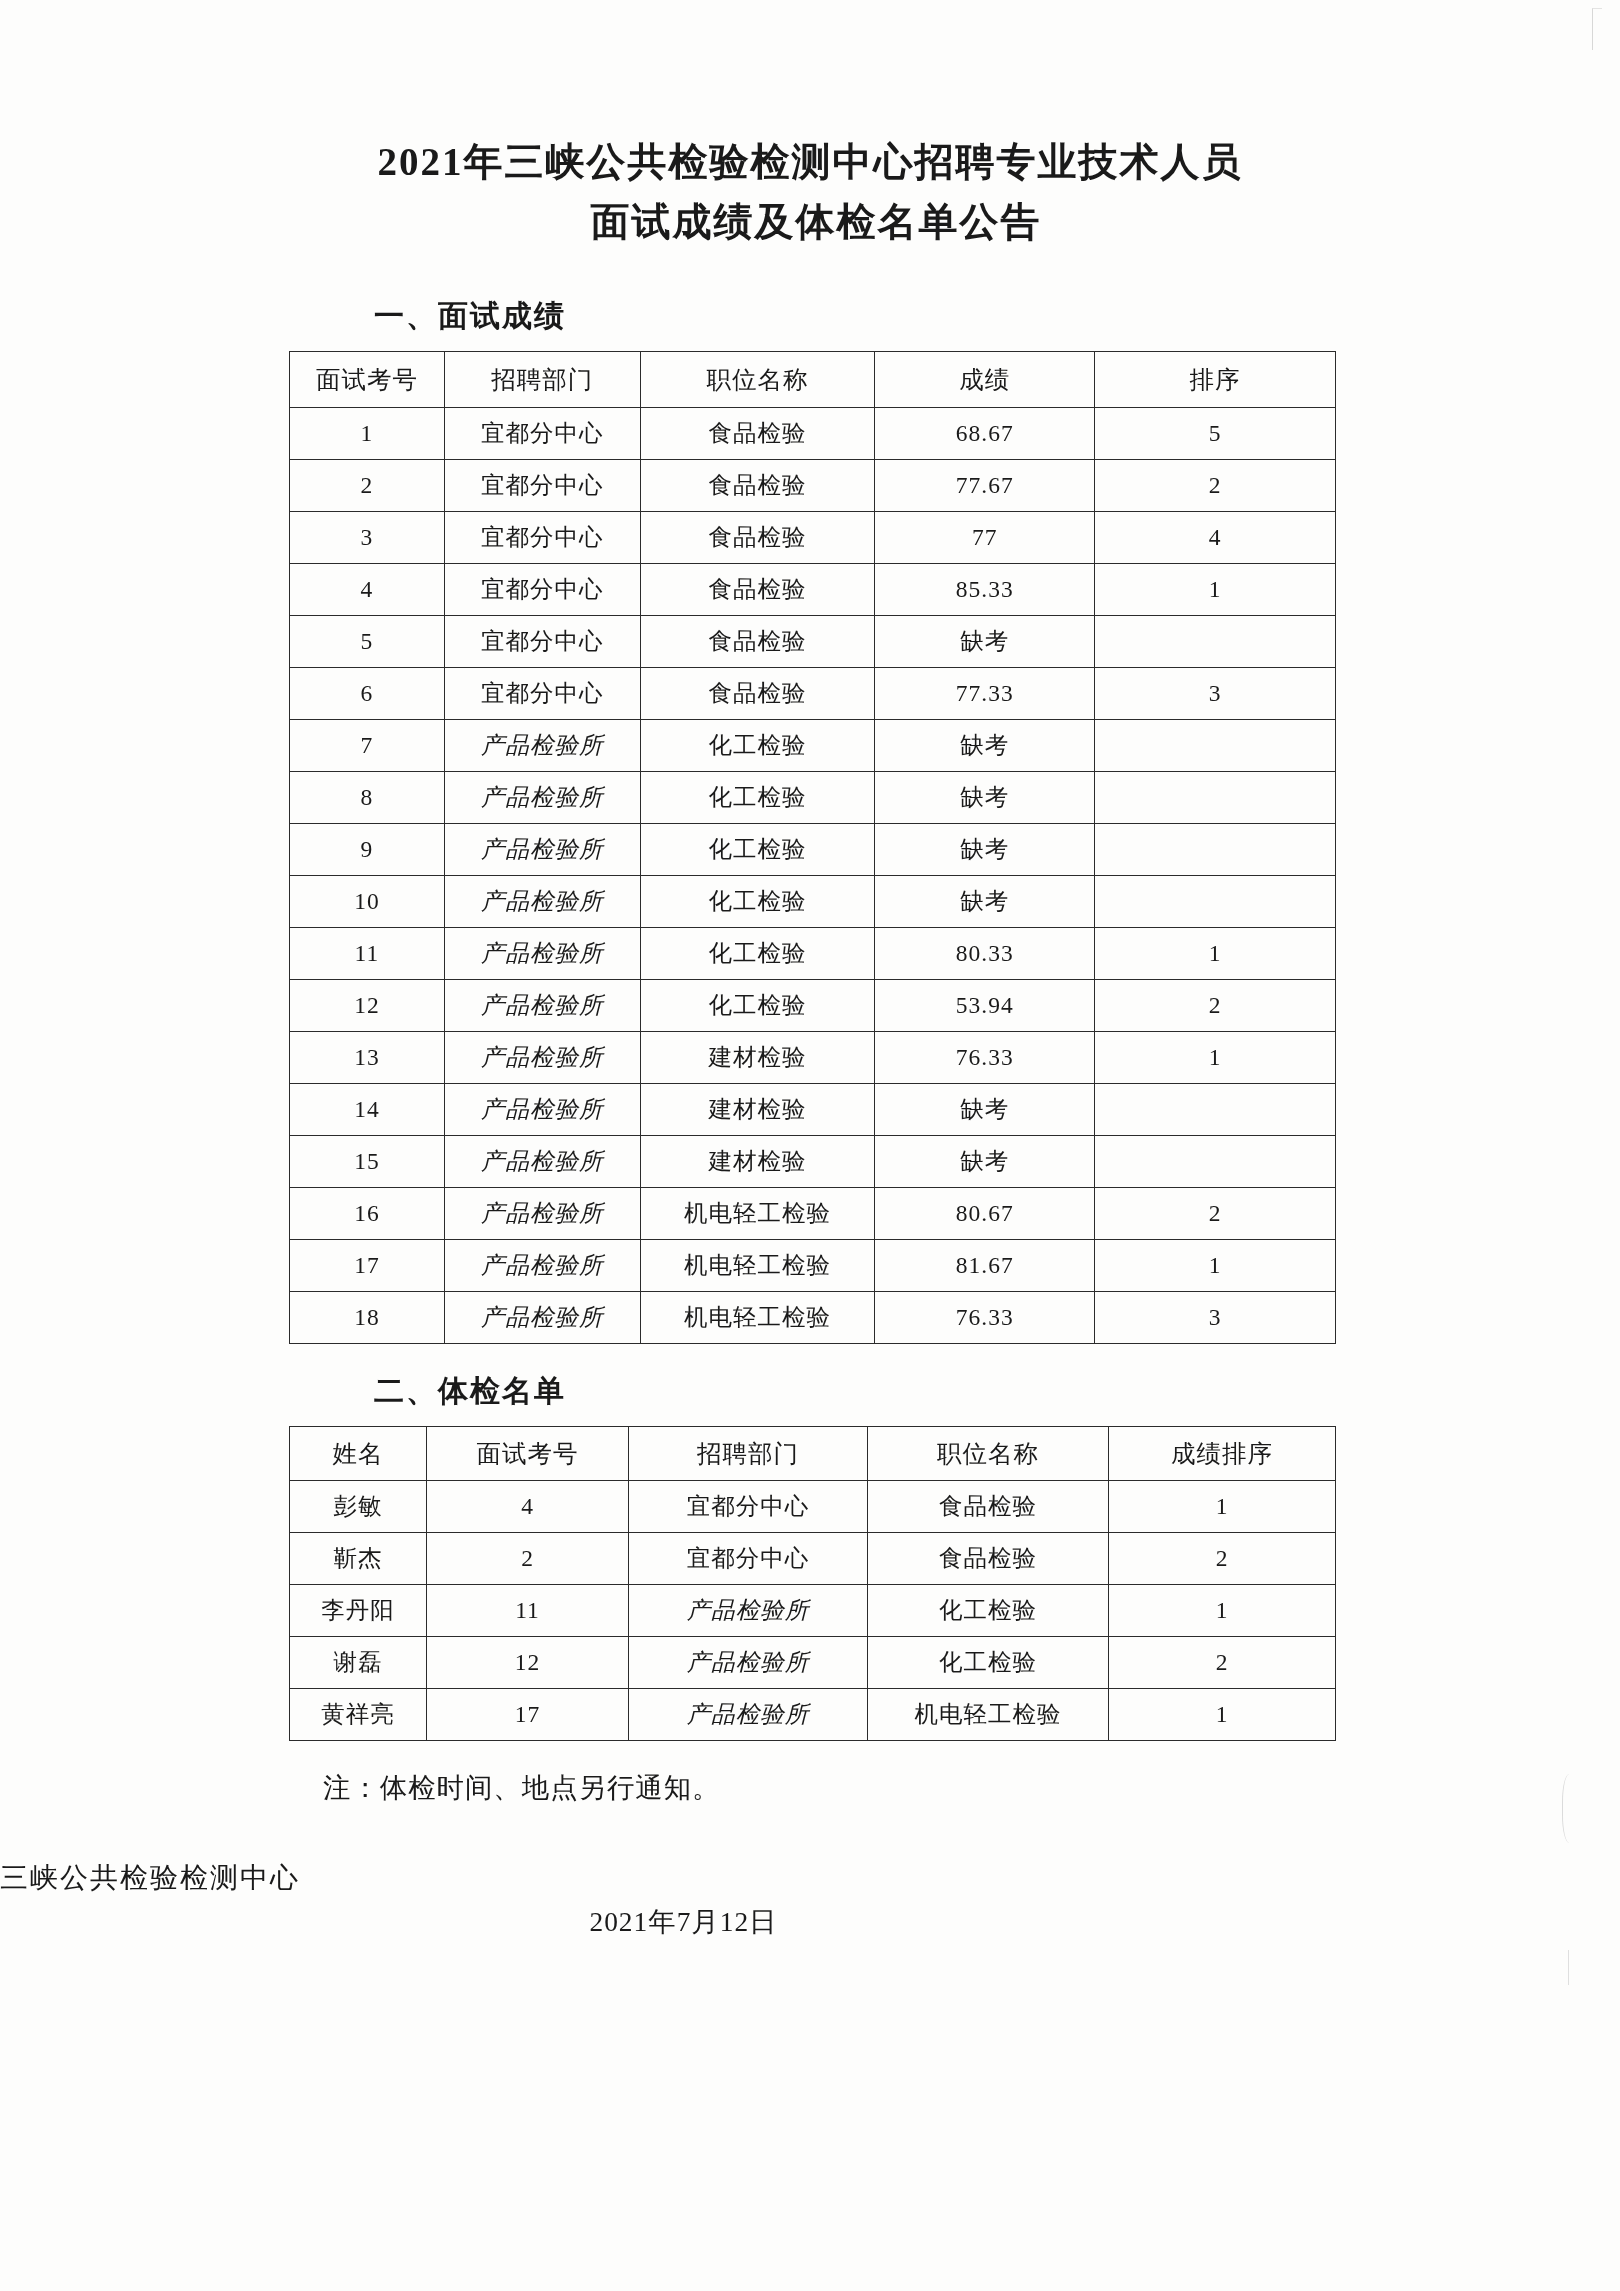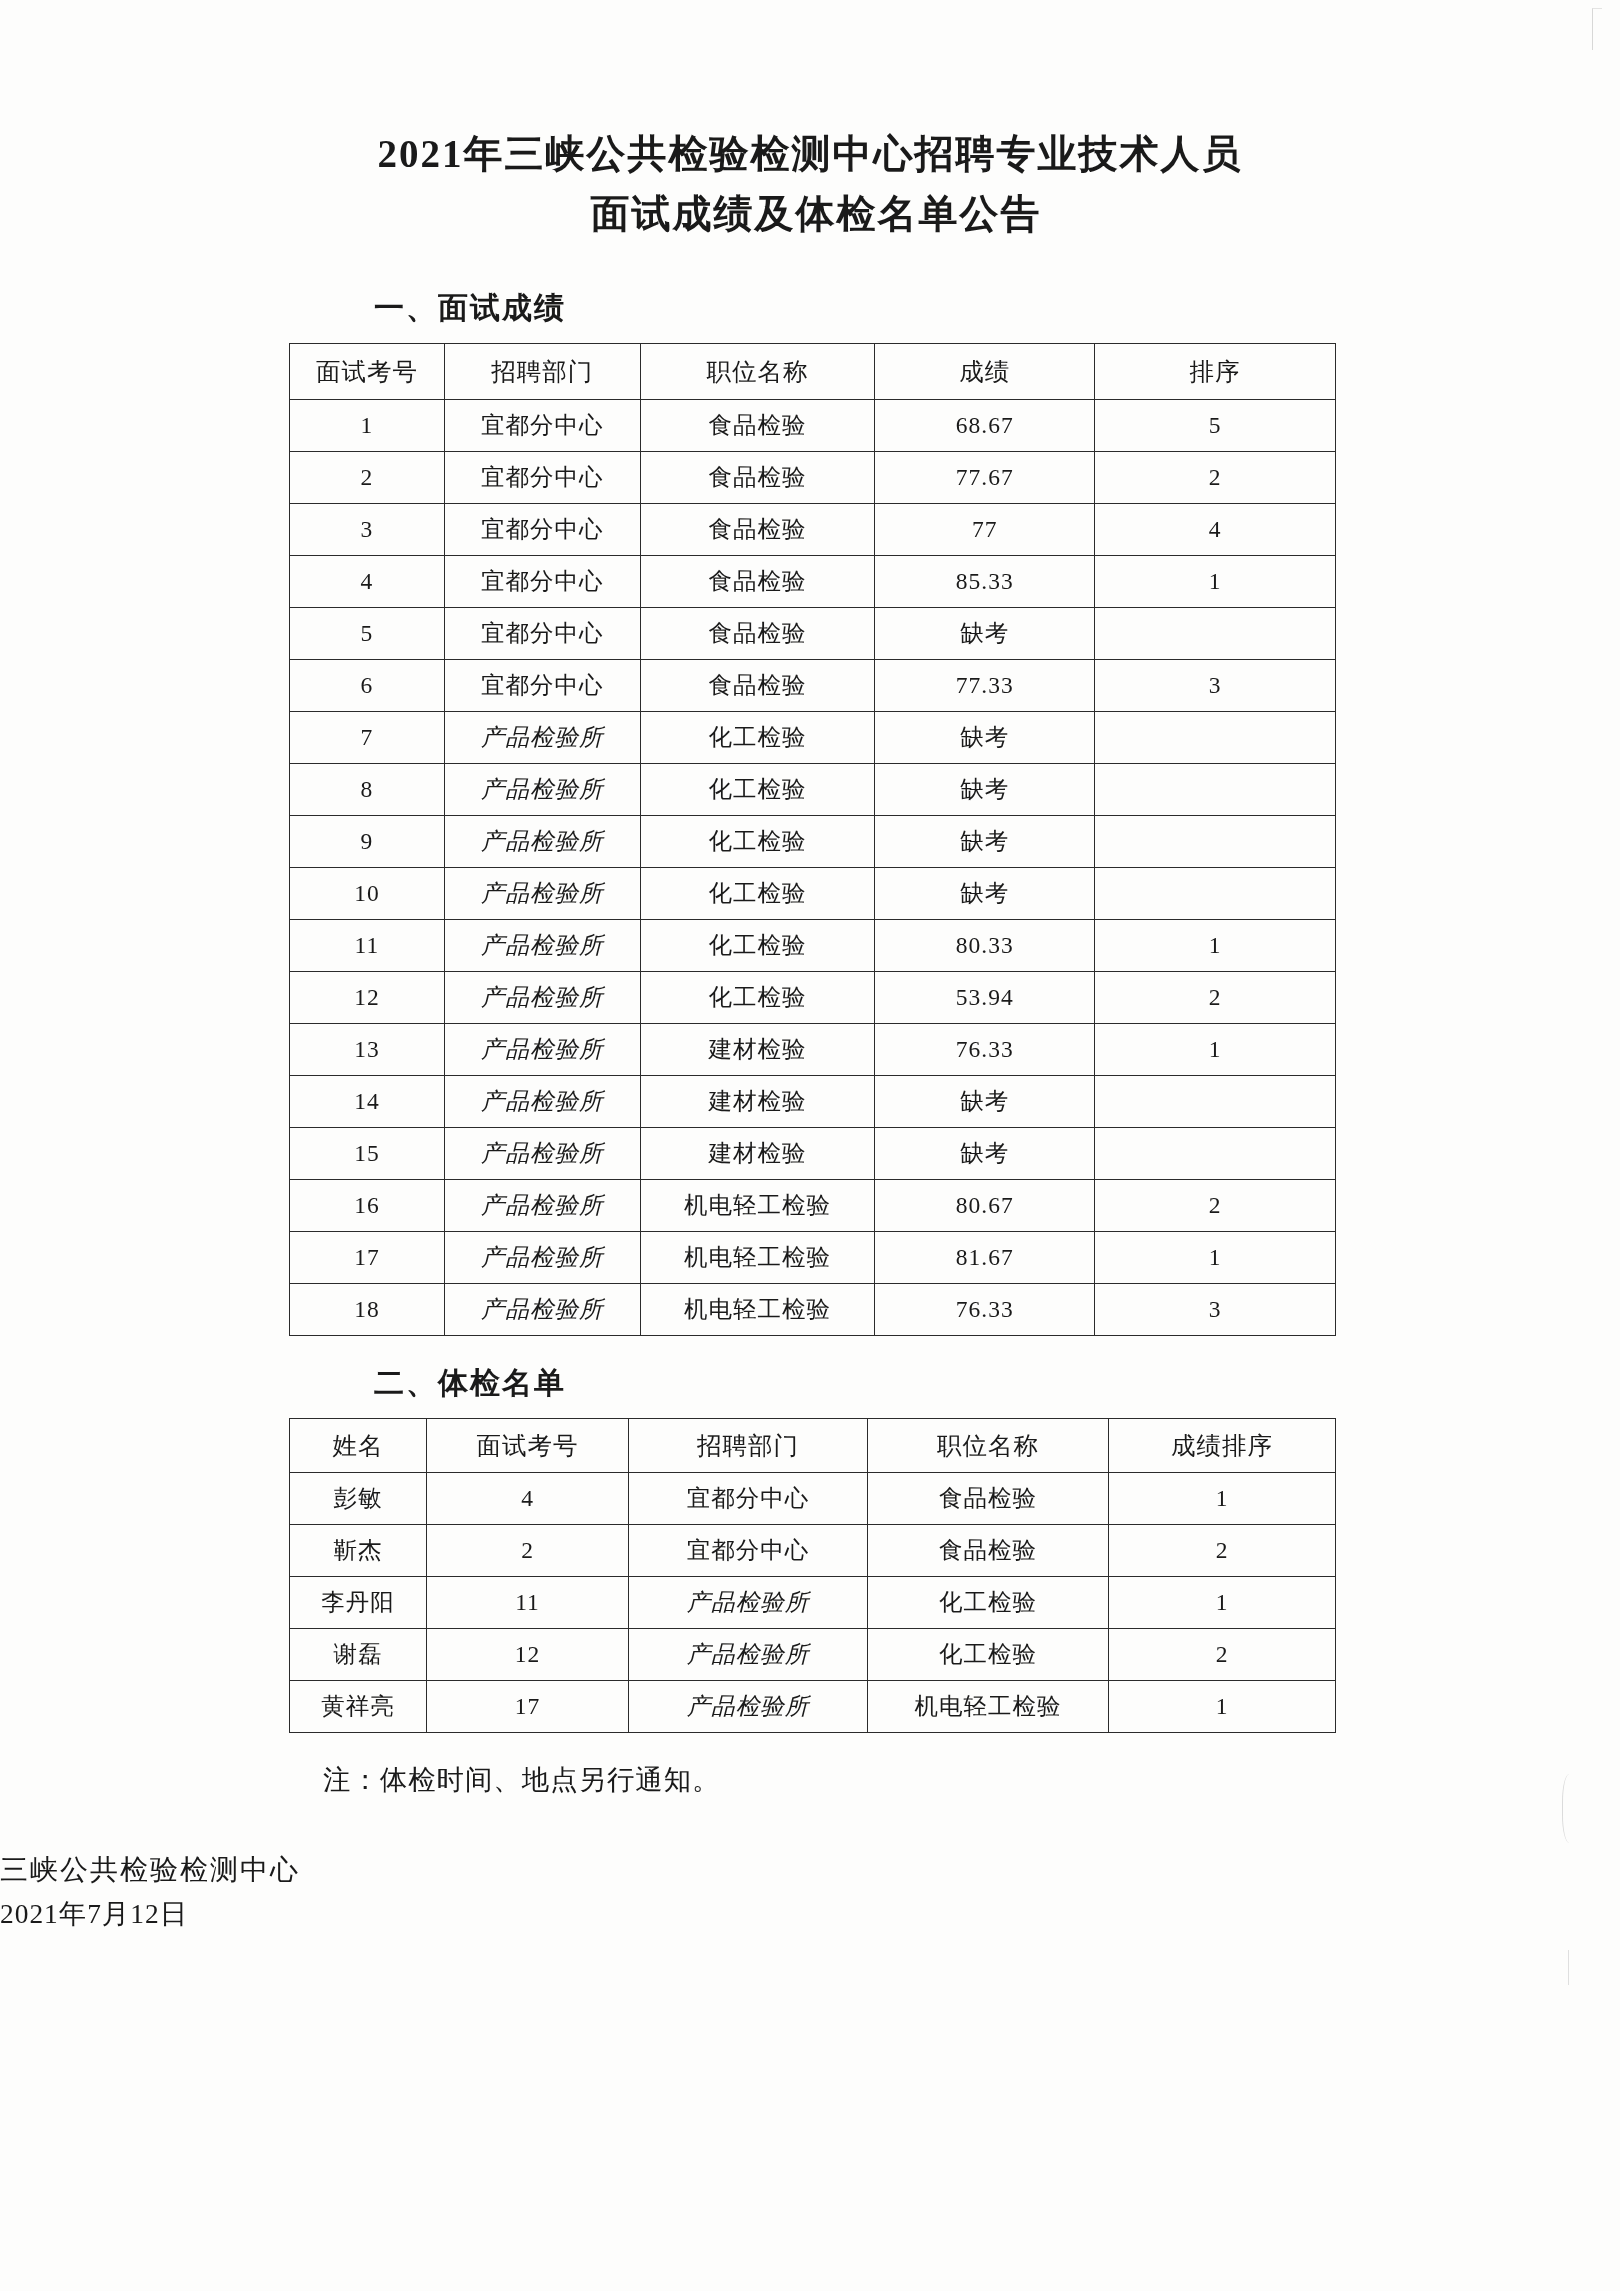--- a/index.html
+++ b/index.html
@@ -49,21 +49,21 @@
     right: 51px;
     width: 11.8px;
     height: 35px;
     border-right: 1px solid #dcdcdc;
     opacity: .9;
   }
 
   .content {
     position: absolute;
     left: 0;
-    top: 8px;
+    top: 16px;
     width: 1620px;
   }
 
   h1.doc-title {
     margin: 0;
     padding: 0;
     font-size: 39px;
     font-weight: bold;
     text-align: center;
     letter-spacing: 2px;
@@ -152,21 +152,21 @@
   .sign-block {
     margin-top: 45px;
     text-align: left;
     padding-right: 233px;
     font-size: 28px;
     letter-spacing: 2px;
     line-height: 1.9;
   }
   .sign-date {
     padding-right: 253px;
-    text-align: left;
+    text-align: center;
     font-size: 27.4px;
     letter-spacing: 1px;
   }
 </style>
 </head>
 <body>
 
 <div class="page">
   <div class="scan-mark-tr"></div>
   <div class="scan-mark-r1"></div>

